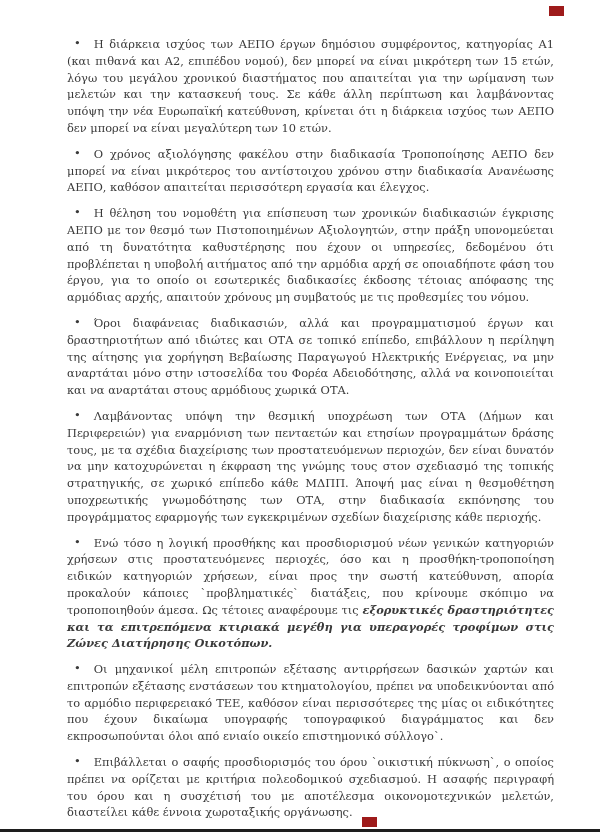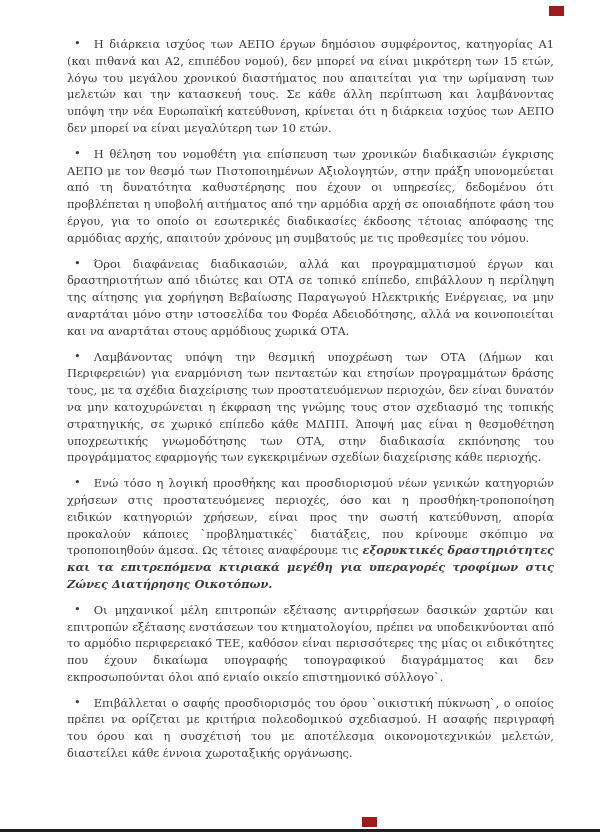--- a/index.html
+++ b/index.html
@@ -54,20 +54,21 @@
   .marker-top { left: 549px; top: 6px; }
   .marker-bottom { left: 362px; top: 817px; }
 </style>
 </head>
 <body style="background: rgb(255, 255, 255);">
 
 <div class="page">
   <div class="red-marker marker-top" style="background: rgb(158, 27, 27);"></div>
   <div class="content" id="paragraphs" style="color: rgb(58, 58, 58);">
       <p class="para"><span class="bullet">•</span><span>Η διάρκεια ισχύος των ΑΕΠΟ έργων δημόσιου συμφέροντος, κατηγορίας Α1 (και πιθανά και Α2, επιπέδου νομού), δεν μπορεί να είναι μικρότερη των 15 ετών, λόγω του μεγάλου χρονικού διαστήματος που απαιτείται για την ωρίμανση των μελετών και την κατασκευή τους. Σε κάθε άλλη περίπτωση και λαμβάνοντας υπόψη την νέα Ευρωπαϊκή κατεύθυνση, κρίνεται ότι η διάρκεια ισχύος των ΑΕΠΟ δεν μπορεί να είναι μεγαλύτερη των 10 ετών.</span></p>
+      <p class="para"><span class="bullet">•</span><span>Ο χρόνος αξιολόγησης φακέλου στην διαδικασία Τροποποίησης ΑΕΠΟ δεν μπορεί να είναι μικρότερος του αντίστοιχου χρόνου στην διαδικασία Ανανέωσης ΑΕΠΟ, καθόσον απαιτείται περισσότερη εργασία και έλεγχος.</span></p>
       <p class="para"><span class="bullet">•</span><span>Η θέληση του νομοθέτη για επίσπευση των χρονικών διαδικασιών έγκρισης ΑΕΠΟ με τον θεσμό των Πιστοποιημένων Αξιολογητών, στην πράξη υπονομεύεται από τη δυνατότητα καθυστέρησης που έχουν οι υπηρεσίες, δεδομένου ότι προβλέπεται η υποβολή αιτήματος από την αρμόδια αρχή σε οποιαδήποτε φάση του έργου, για το οποίο οι εσωτερικές διαδικασίες έκδοσης τέτοιας απόφασης της αρμόδιας αρχής, απαιτούν χρόνους μη συμβατούς με τις προθεσμίες του νόμου.</span></p>
       <p class="para"><span class="bullet">•</span><span>Όροι διαφάνειας διαδικασιών, αλλά και προγραμματισμού έργων και δραστηριοτήτων από ιδιώτες και ΟΤΑ σε τοπικό επίπεδο, επιβάλλουν η περίληψη της αίτησης για χορήγηση Βεβαίωσης Παραγωγού Ηλεκτρικής Ενέργειας, να μην αναρτάται μόνο στην ιστοσελίδα του Φορέα Αδειοδότησης, αλλά να κοινοποιείται και να αναρτάται στους αρμόδιους χωρικά ΟΤΑ.</span></p>
       <p class="para"><span class="bullet">•</span><span>Λαμβάνοντας υπόψη την θεσμική υποχρέωση των ΟΤΑ (Δήμων και Περιφερειών) για εναρμόνιση των πενταετών και ετησίων προγραμμάτων δράσης τους, με τα σχέδια διαχείρισης των προστατευόμενων περιοχών, δεν είναι δυνατόν να μην κατοχυρώνεται η έκφραση της γνώμης τους στον σχεδιασμό της τοπικής στρατηγικής, σε χωρικό επίπεδο κάθε ΜΔΠΠ. Άποψή μας είναι η θεσμοθέτηση υποχρεωτικής γνωμοδότησης των ΟΤΑ, στην διαδικασία εκπόνησης του προγράμματος εφαρμογής των εγκεκριμένων σχεδίων διαχείρισης κάθε περιοχής.</span></p>
       <p class="para"><span class="bullet">•</span><span>Ενώ τόσο η λογική προσθήκης και προσδιορισμού νέων γενικών κατηγοριών χρήσεων στις προστατευόμενες περιοχές, όσο και η προσθήκη-τροποποίηση ειδικών κατηγοριών χρήσεων, είναι προς την σωστή κατεύθυνση, απορία προκαλούν κάποιες `προβληματικές` διατάξεις, που κρίνουμε σκόπιμο να τροποποιηθούν άμεσα. Ως τέτοιες αναφέρουμε τις </span><span class="it">εξορυκτικές δραστηριότητες και τα επιτρεπόμενα κτιριακά μεγέθη για υπεραγορές τροφίμων στις Ζώνες Διατήρησης Οικοτόπων.</span></p>
       <p class="para"><span class="bullet">•</span><span>Οι μηχανικοί μέλη επιτροπών εξέτασης αντιρρήσεων δασικών χαρτών και επιτροπών εξέτασης ενστάσεων του κτηματολογίου, πρέπει να υποδεικνύονται από το αρμόδιο περιφερειακό ΤΕΕ, καθόσον είναι περισσότερες της μίας οι ειδικότητες που έχουν δικαίωμα υπογραφής τοπογραφικού διαγράμματος και δεν εκπροσωπούνται όλοι από ενιαίο οικείο επιστημονικό σύλλογο`.</span></p>
       <p class="para"><span class="bullet">•</span><span>Επιβάλλεται ο σαφής προσδιορισμός του όρου `οικιστική πύκνωση`, ο οποίος πρέπει να ορίζεται με κριτήρια πολεοδομικού σχεδιασμού. Η ασαφής περιγραφή του όρου και η συσχέτισή του με αποτέλεσμα οικονομοτεχνικών μελετών, διαστείλει κάθε έννοια χωροταξικής οργάνωσης.</span></p>
     </div>
   <div class="red-marker marker-bottom" style="background: rgb(158, 27, 27);"></div>
   <div class="bottom-rule" style="background: rgb(30, 30, 30);"></div>
 </div>

